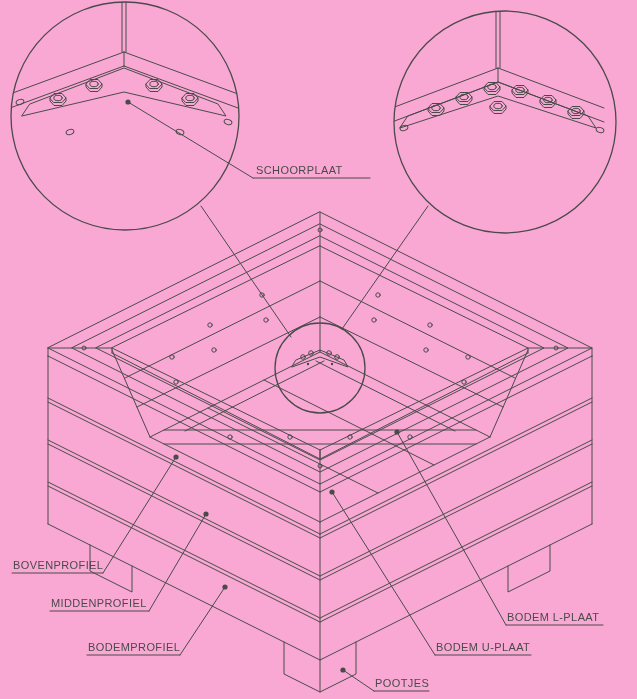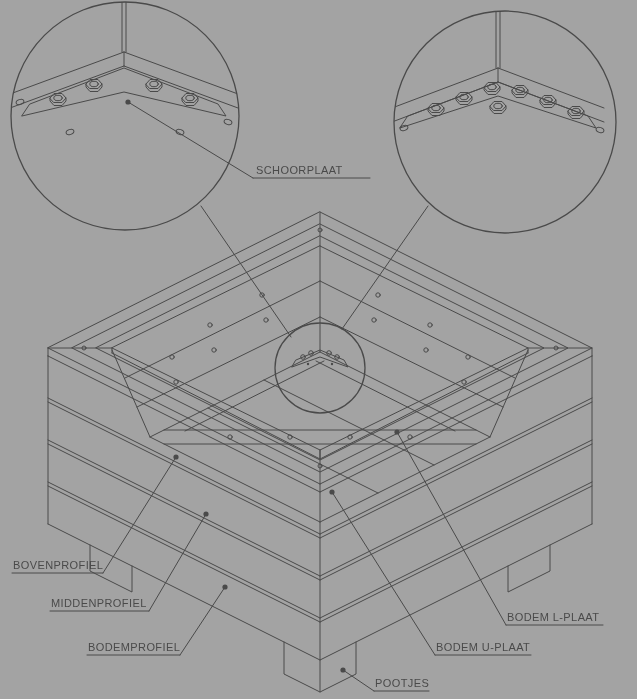--- a/index.html
+++ b/index.html
@@ -1,16 +1,16 @@
 <!DOCTYPE html>
 <html><head>
 <meta charset="utf-8">
 <style>
   html,body{margin:0;padding:0;background:#fff;}
-  .canvas{position:relative;width:637px;height:699px;background:#a3a3a3;overflow:hidden;
+  .canvas{position:relative;width:637px;height:699px;background:#f9a8d4;overflow:hidden;
           font-family:"Liberation Sans",sans-serif;}
   svg{display:block;}
   .ln{stroke:#4a4a4a;fill:none;stroke-width:1;stroke-linecap:round;stroke-linejoin:round;}
   .thick{stroke-width:1.3;}
   .dot{fill:#4a4a4a;stroke:none;}
   text.lbl{font-family:"Liberation Sans",sans-serif;font-size:11px;letter-spacing:0.4px;
            fill:#4a4a4a;stroke:none;}
 </style>
 </head>
 <body>

